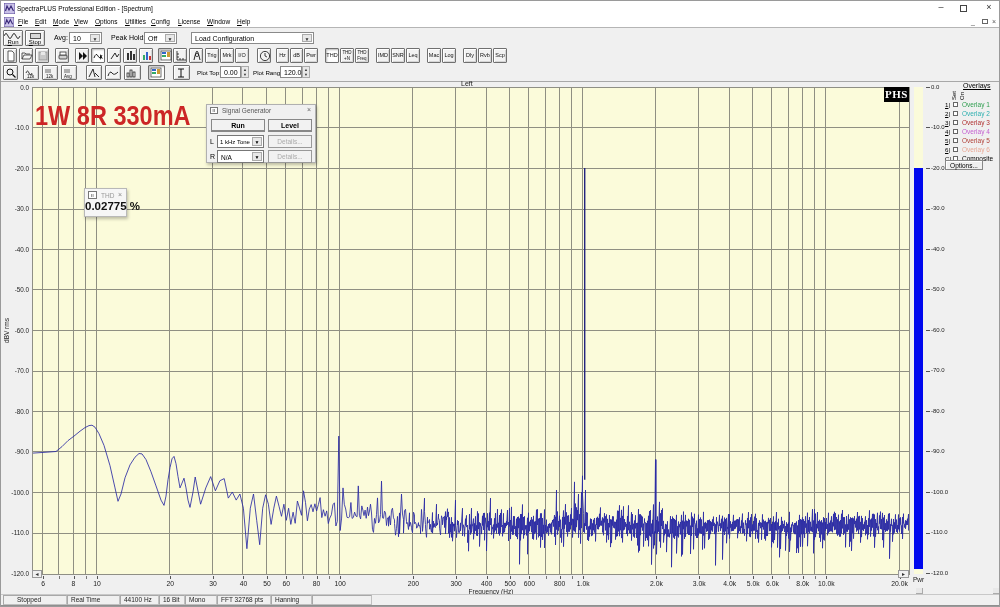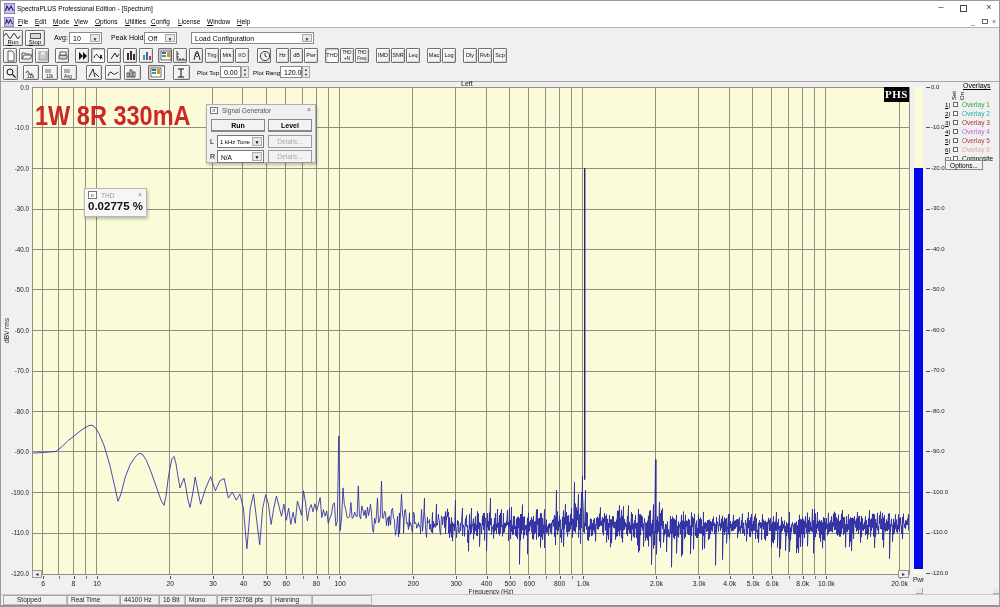--- a/index.html
+++ b/index.html
@@ -441,21 +441,21 @@
     </div>
   <div style="position:absolute;left:61px;top:30px;width:44px;height:13px;background:#f2f2f2;border:1px solid #999;font-size:6.5px;color:#aaa;text-align:center;line-height:12px">Details...</div>
   <div style="position:absolute;left:3px;top:48px;font-size:7px;color:#000">R</div>
   <div style="position:absolute;left:10px;top:45px;width:47px;height:13px;background:#fff;border:1px solid #777;font-size:6.5px">
       <span style="position:absolute;left:3px;top:3px">N/A</span>
       <span style="position:absolute;right:1px;top:1px;bottom:1px;width:10px;background:#e8e8e8;border:1px solid #aaa;font-size:5px;text-align:center;line-height:9px">▼</span>
     </div>
   <div style="position:absolute;left:61px;top:45px;width:44px;height:13px;background:#f2f2f2;border:1px solid #999;font-size:6.5px;color:#aaa;text-align:center;line-height:12px">Details...</div>
 </div>
 
-<div class="abs" style="left:83px;top:187px;width:63px;height:29px;background:#f6f6f6;border:1px solid #b8b8b8;box-shadow:1px 2px 3px rgba(0,0,0,0.25)">
+<div class="abs" style="left:83px;top:187px;width:43px;height:29px;background:#f6f6f6;border:1px solid #b8b8b8;box-shadow:1px 2px 3px rgba(0,0,0,0.25)">
   <div style="position:absolute;left:3px;top:2px;width:9px;height:8px;border:1px solid #777;background:#fff;font-size:4px;text-align:center;line-height:7px;color:#555;font-weight:bold;letter-spacing:0.5px">II</div>
   <div style="position:absolute;left:16px;top:3px;font-size:6.5px;color:#999">THD</div>
   <div style="position:absolute;right:4px;top:2px;font-size:7px;color:#888">×</div>
   <div style="position:absolute;left:0;right:0;top:11px;font-size:11.5px;font-weight:bold;color:#111;text-align:center;white-space:nowrap">0.02775 %</div>
 </div>
 
 <div class="abs" style="left:0;top:593px;width:1000px;height:14px;background:#f0f0f0;border-top:1px solid #c8c8c8"></div>
 <div class="abs" style="left:0;top:604px;width:1000px;height:3px;background:#8f8f8f"></div>
 <div class="abs" style="left:915px;top:587px;width:7px;height:6px;border:1px solid #aaa;border-top:none;border-left:none;background:#e8e8e8"></div>
 <div class="abs" style="left:992px;top:587px;width:7px;height:6px;border:1px solid #aaa;border-top:none;border-left:none;background:#e8e8e8"></div>

